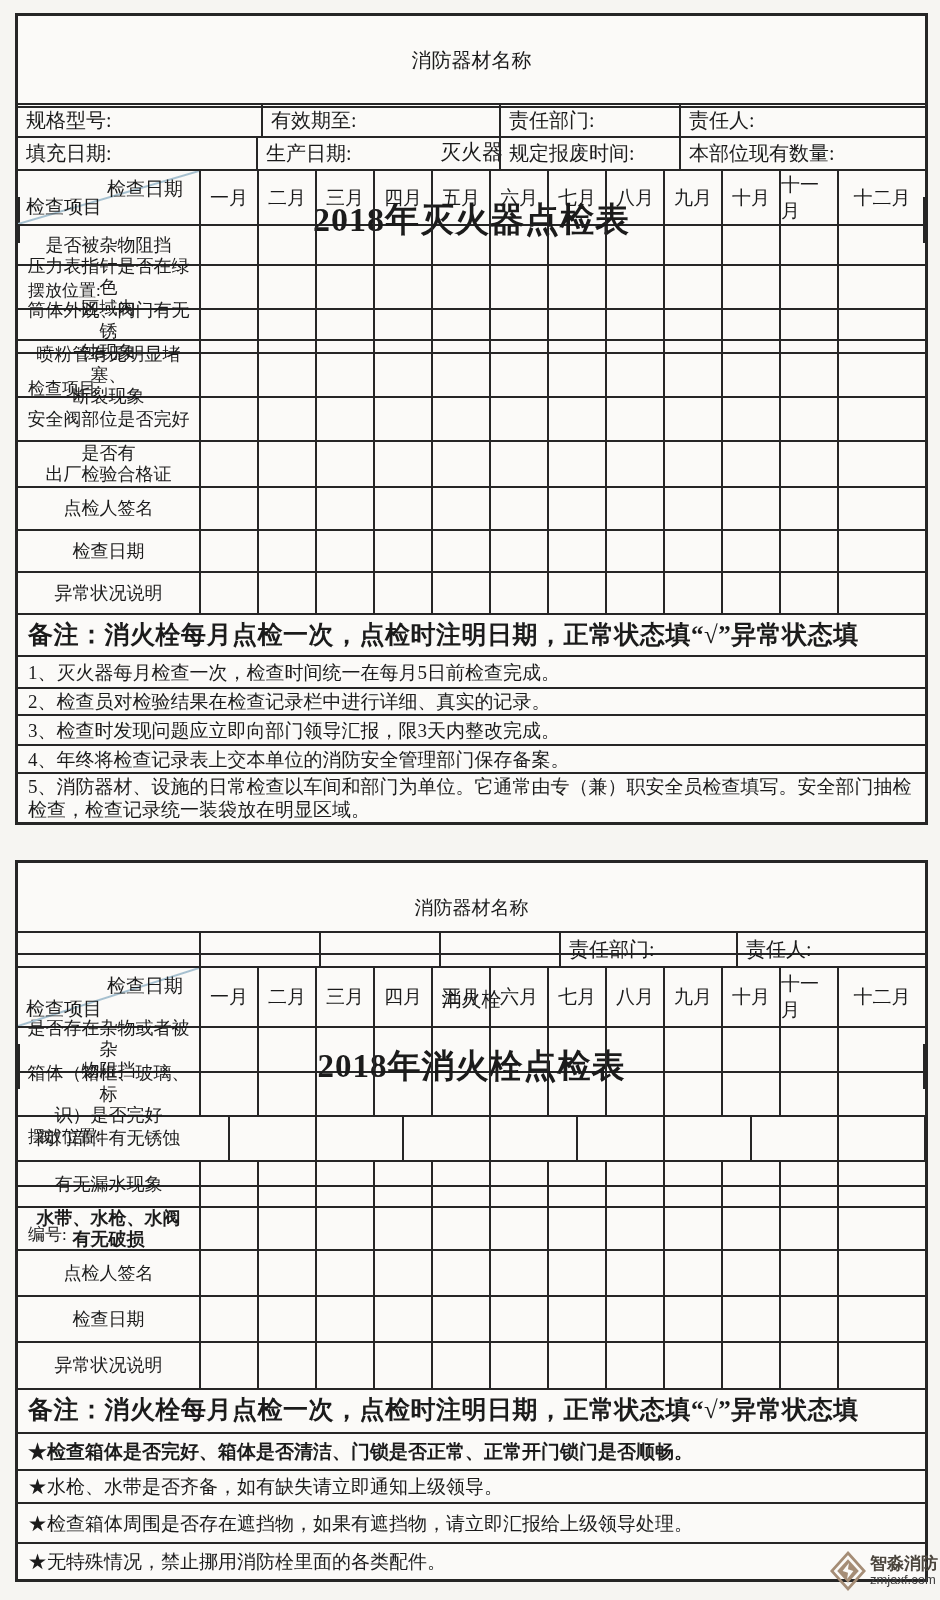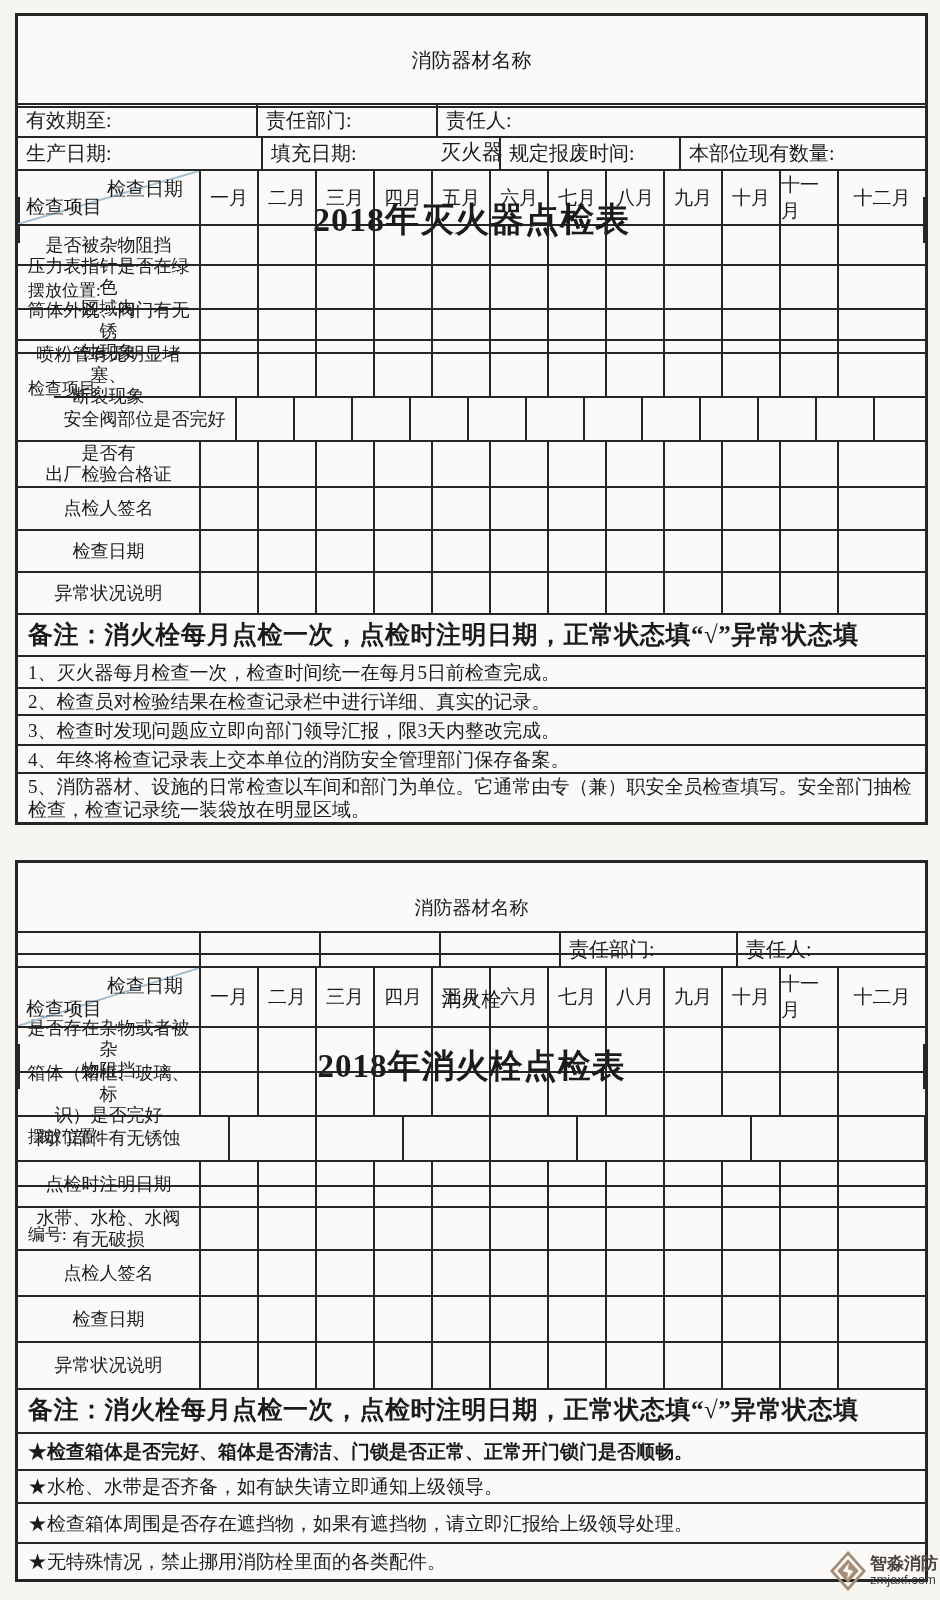--- a/index.html
+++ b/index.html
@@ -109,27 +109,28 @@
         <div class="sub cell">灭火器</div>
       </div>
       <div class="band-title">2018年灭火器点检表</div>
       <div class="band-right">
         <div class="sub cell">摆放位置:</div>
         <div class="sub cell">检查项目:</div>
       </div>
     </div>
 
     <div class="row inforow">
+        <div class="cell info-cell" style="flex: 0 0 243px;">规格型号:</div>
         <div class="cell info-cell" style="flex: 0 0 238px;">有效期至:</div>
         <div class="cell info-cell" style="flex: 0 0 180px;">责任部门:</div>
         <div class="cell info-cell" style="flex: 1 1 auto;">责任人:</div>
       </div>
     <div class="row inforow">
+        <div class="cell info-cell" style="flex: 0 0 238px;">填充日期:</div>
         <div class="cell info-cell" style="flex: 0 0 243px;">生产日期:</div>
-        <div class="cell info-cell" style="flex: 0 0 238px;">填充日期:</div>
         <div class="cell info-cell" style="flex: 0 0 180px;">规定报废时间:</div>
         <div class="cell info-cell" style="flex: 1 1 auto;">本部位现有数量:</div>
       </div>
 
     <div class="row mrow">
       <div class="cell lc diag">
         <span class="diag-top">检查日期</span>
         <span class="diag-bottom">检查项目</span>
       </div>
     <div class="cell gc mc">一月</div>
@@ -198,21 +199,21 @@
           <div class="cell gc"></div>
           <div class="cell gc"></div>
           <div class="cell gc"></div>
           <div class="cell gc"></div>
           <div class="cell gc"></div>
           <div class="cell gc"></div>
           <div class="cell gc"></div>
           <div class="cell gc"></div>
           <div class="cell gc"></div>
           <div class="cell gc last"></div>
-        </div><div class="row irow" style="height: 42px; margin-left: 36px;">
+        </div><div class="row irow" style="height: 42px;">
           <div class="cell ilabel">安全阀部位是否完好</div>
           <div class="cell gc"></div>
           <div class="cell gc"></div>
           <div class="cell gc"></div>
           <div class="cell gc"></div>
           <div class="cell gc"></div>
           <div class="cell gc"></div>
           <div class="cell gc"></div>
           <div class="cell gc"></div>
           <div class="cell gc"></div>
@@ -365,34 +366,34 @@
           <div class="cell gc"></div>
           <div class="cell gc"></div>
           <div class="cell gc"></div>
           <div class="cell gc"></div>
           <div class="cell gc"></div>
           <div class="cell gc"></div>
           <div class="cell gc"></div>
           <div class="cell gc"></div>
           <div class="cell gc last"></div>
         </div><div class="row irow" style="height: 44px;">
-          <div class="cell ilabel">点检时注明日期</div>
-          <div class="cell gc"></div>
-          <div class="cell gc"></div>
-          <div class="cell gc"></div>
-          <div class="cell gc"></div>
-          <div class="cell gc"></div>
-          <div class="cell gc"></div>
-          <div class="cell gc"></div>
-          <div class="cell gc"></div>
-          <div class="cell gc"></div>
-          <div class="cell gc"></div>
-          <div class="cell gc"></div>
-          <div class="cell gc last"></div>
-        </div><div class="row irow" style="height: 41px;">
+          <div class="cell ilabel">有无漏水现象</div>
+          <div class="cell gc"></div>
+          <div class="cell gc"></div>
+          <div class="cell gc"></div>
+          <div class="cell gc"></div>
+          <div class="cell gc"></div>
+          <div class="cell gc"></div>
+          <div class="cell gc"></div>
+          <div class="cell gc"></div>
+          <div class="cell gc"></div>
+          <div class="cell gc"></div>
+          <div class="cell gc"></div>
+          <div class="cell gc last"></div>
+        </div><div class="row irow" style="height: 41px; font-weight: bold;">
           <div class="cell ilabel">水带、水枪、水阀
 有无破损</div>
           <div class="cell gc"></div>
           <div class="cell gc"></div>
           <div class="cell gc"></div>
           <div class="cell gc"></div>
           <div class="cell gc"></div>
           <div class="cell gc"></div>
           <div class="cell gc"></div>
           <div class="cell gc"></div>

